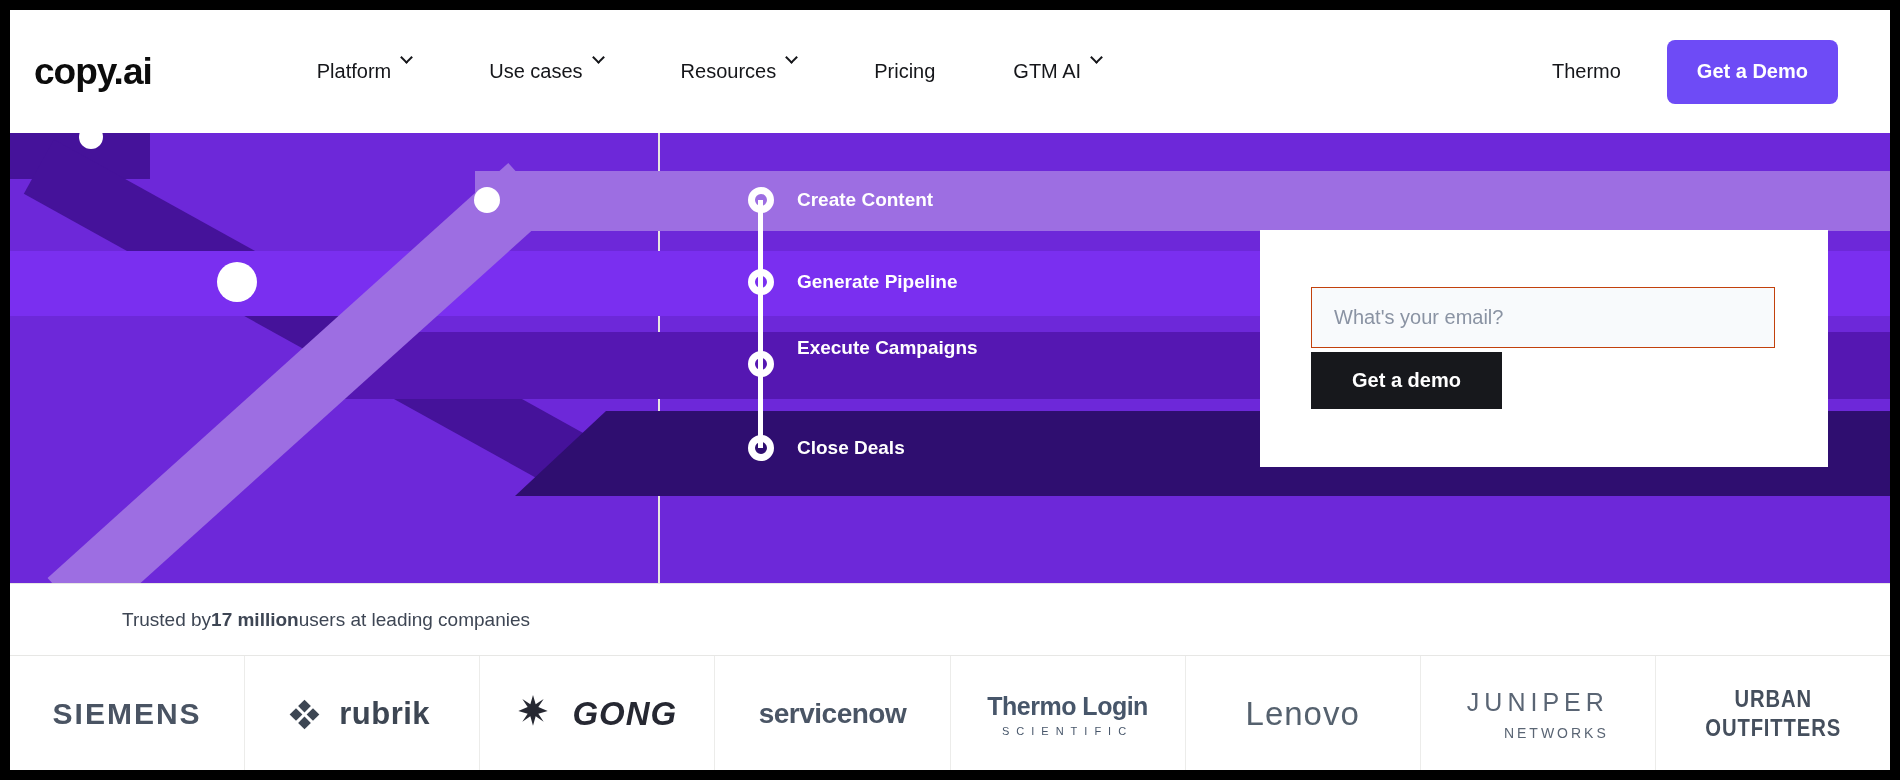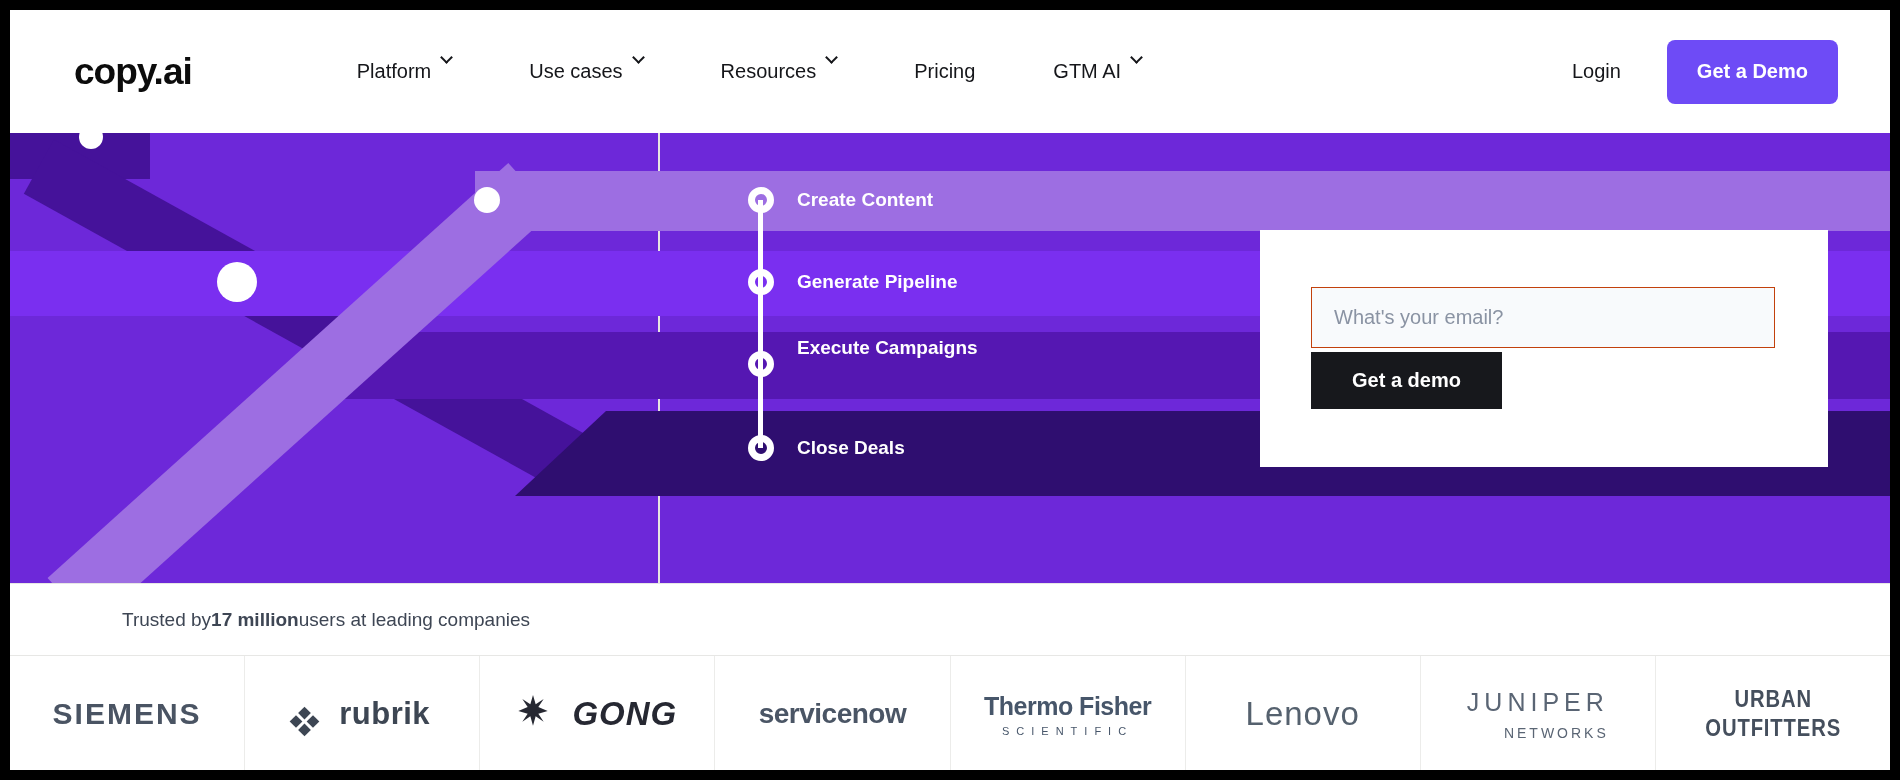--- a/index.html
+++ b/index.html
@@ -2,21 +2,21 @@
 <html style="--band-light: #9d6ee2; --band-bright: #7a2ff0; --band-dark: #5517b2; --band-darkest: #2f0e70; --diagonal-dark: #45129a; --accent: #6e4bf6; --logo-gray: #4a5463;"><head>
 <meta charset="utf-8">
 <style>
   *{margin:0;padding:0;box-sizing:border-box}
   html,body{width:1900px;height:780px}
   body{background:#000;font-family:"Liberation Sans",sans-serif;position:relative}
   .content{position:absolute;left:10px;top:10px;width:1880px;height:760px;background:#fff;overflow:hidden}
 
   
   .header{height:123px;display:flex;align-items:center;background:#fff;position:relative}
-  .logo{margin-left:64px;font-size:37px;font-weight:800;color:#0c0c0c;letter-spacing:-1px}
+  .logo{margin-left:24px;font-size:37px;font-weight:800;color:#0c0c0c;letter-spacing:-1px}
   .nav{display:flex;gap:78px;margin-left:165px;align-items:center}
   .nav-item{display:flex;align-items:flex-start;font-size:20px;font-weight:500;color:#15161a;cursor:pointer;white-space:nowrap}
   .chev{width:9px;height:9px;border-right:2px solid #15161a;border-bottom:2px solid #15161a;transform:rotate(45deg);display:inline-block;margin-left:11px;margin-top:-7px}
   .header-right{margin-left:auto;display:flex;align-items:center;gap:46px;margin-right:52px}
   .login{font-size:20px;font-weight:500;color:#15161a;cursor:pointer}
   .cta{background:var(--accent,#6e4bf6);color:#fff;font-size:20px;font-weight:700;border:none;border-radius:8px;padding:0 30px;height:64px;cursor:pointer;font-family:inherit}
 
   
   .hero{position:relative;height:450px;background:#6d28d9;overflow:hidden}
   .vline{position:absolute;left:648px;top:0;width:2px;height:100%;background:#e8e6e0}
@@ -45,21 +45,21 @@
 
   
   .trusted{height:72px;border-top:1px solid #e7e7e5;display:flex;align-items:center;padding-left:112px;font-size:19px;color:#3e4654;background:#fff}
   .trusted .hl{font-weight:700}
 
   
   .logos{height:117px;border-top:1px solid #e7e7e5;display:flex;background:#fff}
   .logo-cell{flex:1;display:flex;align-items:center;justify-content:center;border-left:1px solid #ececea;color:var(--logo-gray,#4a5463)}
   .logo-cell:first-child{border-left:none}
   .lg-siemens{font-size:30px;font-weight:700;letter-spacing:2px}
-  .lg-rubrik{display:flex;align-items:flex-end;gap:24px}
+  .lg-rubrik{display:flex;align-items:center;gap:24px}
   .rubrik-mark{width:21px;height:21px;transform:rotate(45deg);display:grid;grid-template-columns:1fr 1fr;gap:3px;color:#3d4653}
   .rubrik-mark i{background:currentColor;display:block}
   .lg-rubrik .txt{font-size:31px;font-weight:600;color:#3d4653;letter-spacing:.5px}
   .lg-gong{display:flex;align-items:flex-start;gap:23px;color:#262832}
   .lg-gong .txt{font-size:33px;font-weight:900;font-style:italic;letter-spacing:1px}
   .lg-servicenow{font-size:28px;font-weight:700;letter-spacing:-.5px;color:#4a5565}
   .lg-stack{display:flex;flex-direction:column;align-items:center}
   .lg-thermo .t1{font-size:25px;font-weight:800;color:#47566a;letter-spacing:-.5px}
   .lg-thermo .t2{font-size:11px;letter-spacing:7px;margin-top:4px;color:#47566a}
   .lg-lenovo{font-size:33px;font-weight:500;letter-spacing:1px;color:#55616e}
@@ -90,21 +90,21 @@
       </div>
       <div class="nav-item">
         <span>Pricing</span>
       </div>
       <div class="nav-item">
         <span>GTM AI</span>
         <span class="chev"></span>
       </div>
     </div>
     <div class="header-right">
-      <span class="login">Login</span>
+      <span class="login">Thermo</span>
       <button class="cta">Get a Demo</button>
     </div>
   </div>
 
   <div class="hero">
     <div class="vline"></div>
     <div class="stub"></div>
     <div class="diag diag-dark"></div>
     <div class="band band4"></div>
     <div class="band band3"></div>
@@ -158,21 +158,21 @@
           <path fill="currentColor" d="M12 0l2 7 6-4-4 6 7 3-7 2 4 6-6-4-2 7-2-7-6 4 4-6-7-2 7-3-4-6 6 4z"></path>
         </svg>
         <span class="txt">GONG</span>
       </span>
     </div>
     <div class="logo-cell">
       <span class="lg-servicenow">servicenow</span>
     </div>
     <div class="logo-cell">
       <span class="lg-stack lg-thermo">
-        <span class="t1">Thermo Fisher</span>
+        <span class="t1">Thermo Login</span>
         <span class="t2">SCIENTIFIC</span>
       </span>
     </div>
     <div class="logo-cell">
       <span class="lg-lenovo">Lenovo</span>
     </div>
     <div class="logo-cell">
       <span class="lg-stack lg-juniper">
         <span class="t1">Juniper</span>
         <span class="t2">NETWORKS</span>

